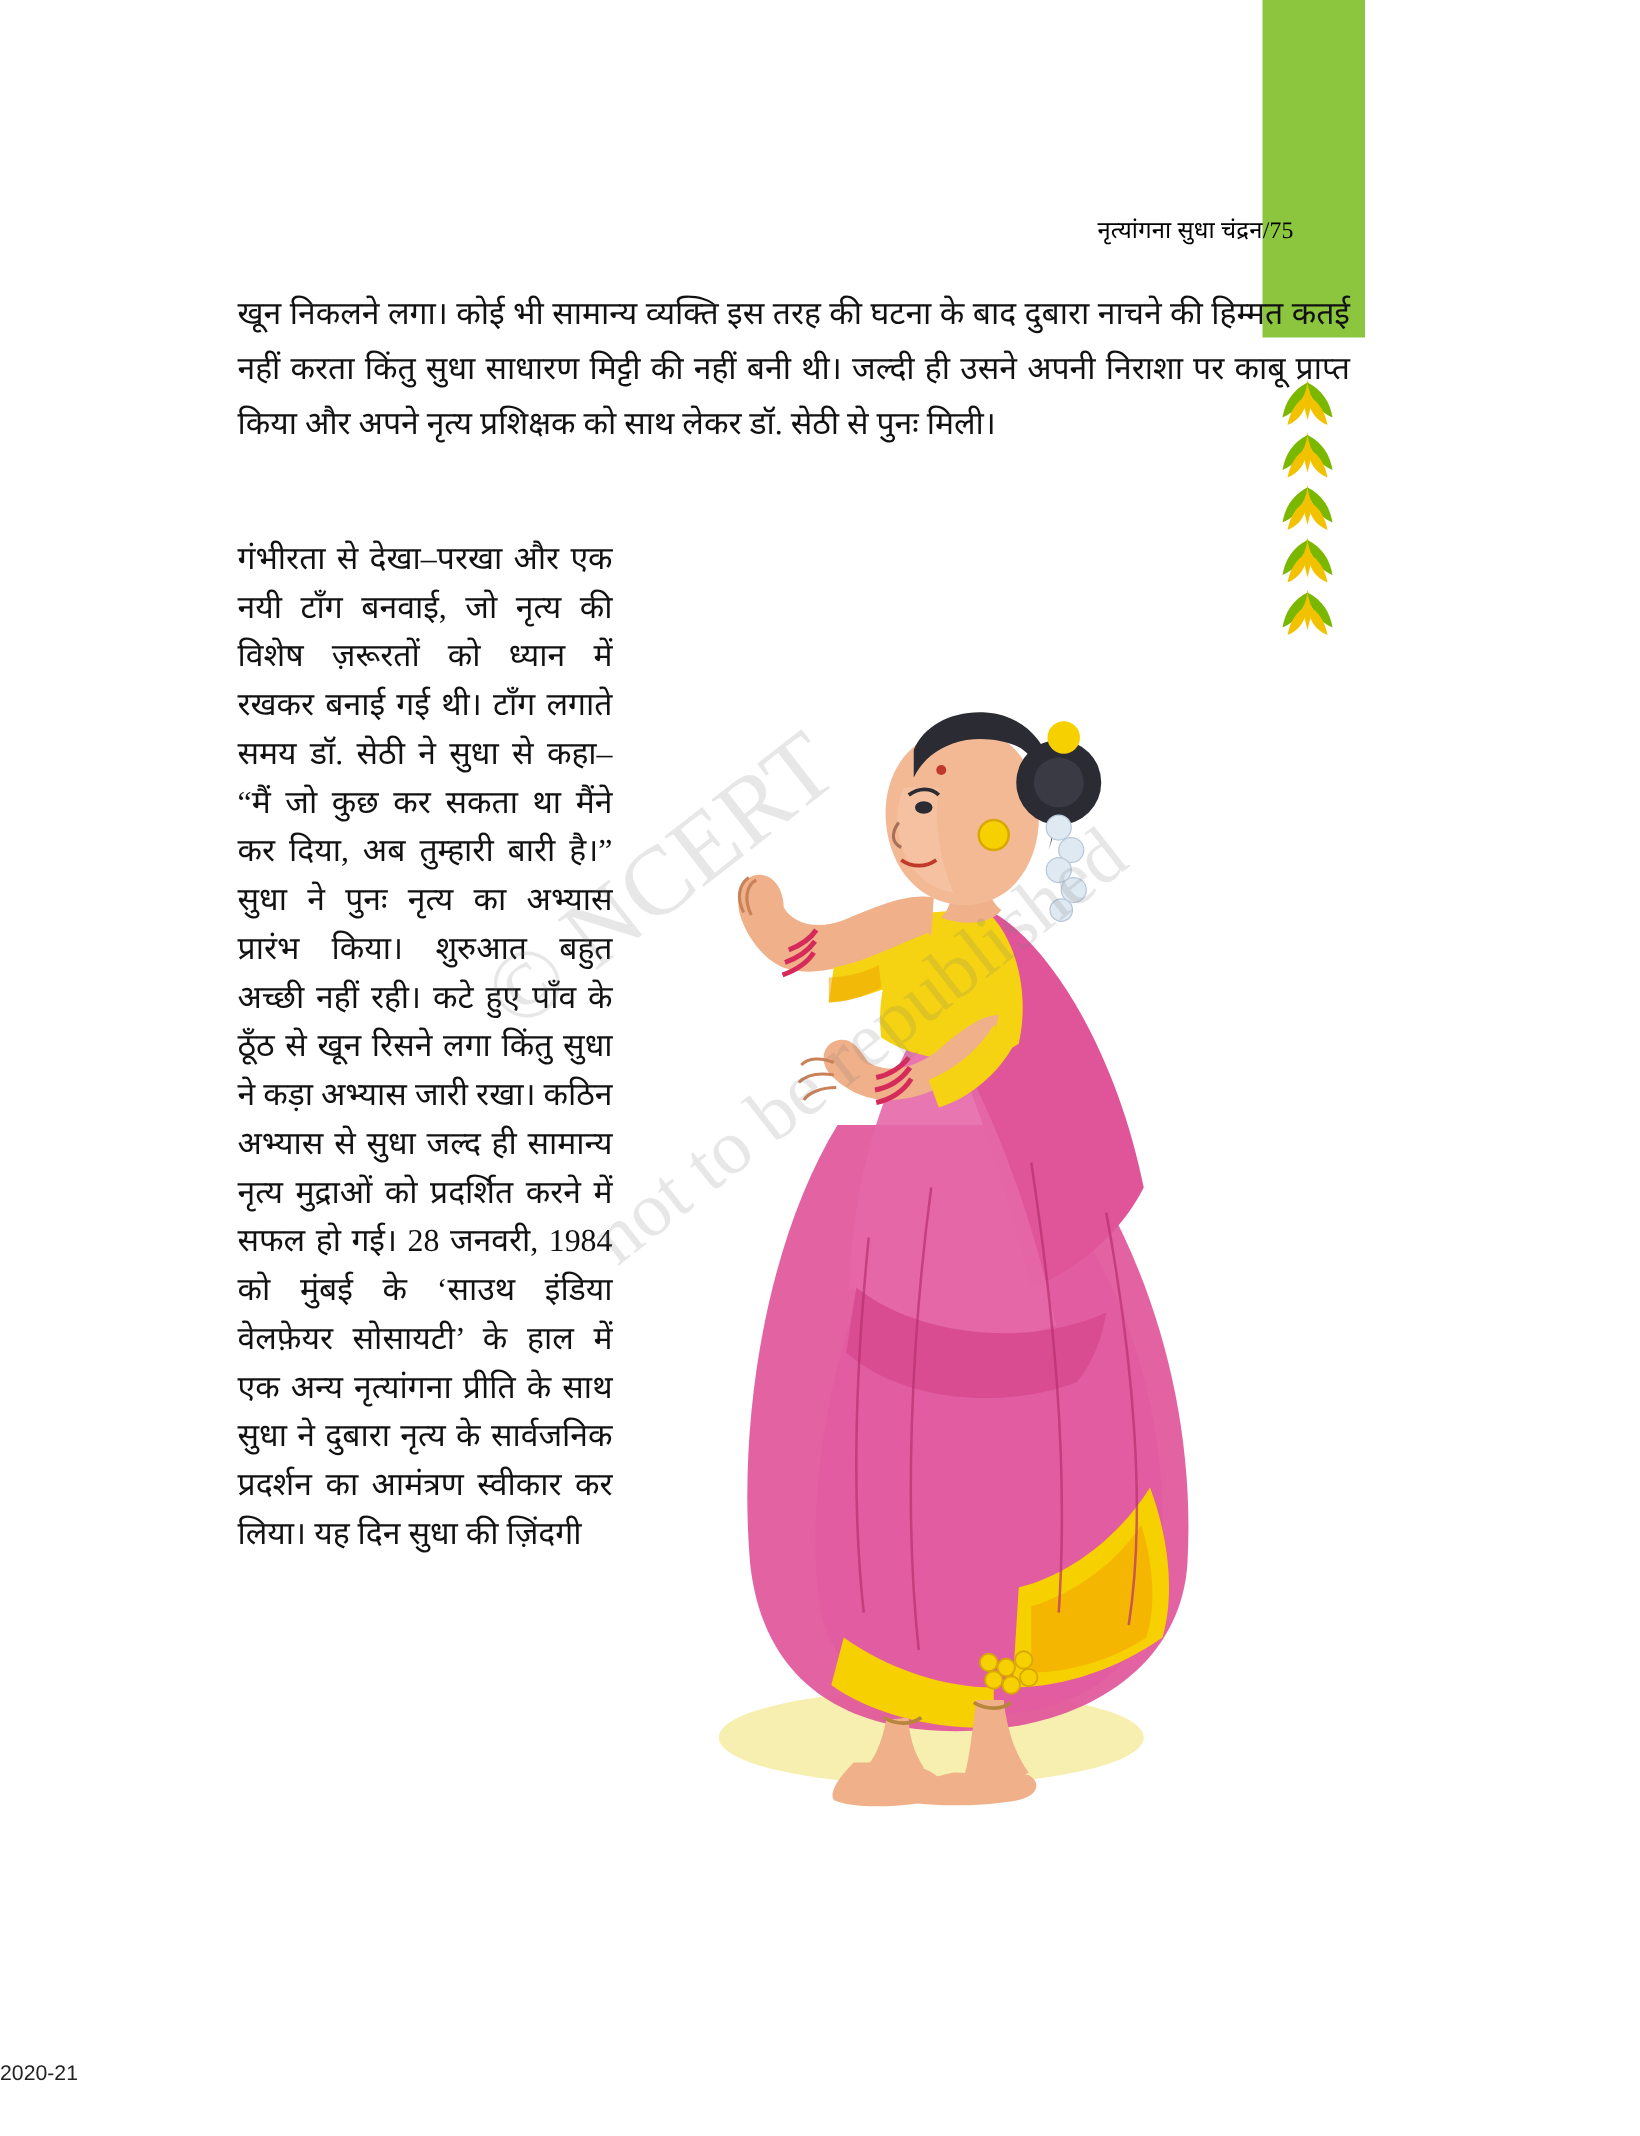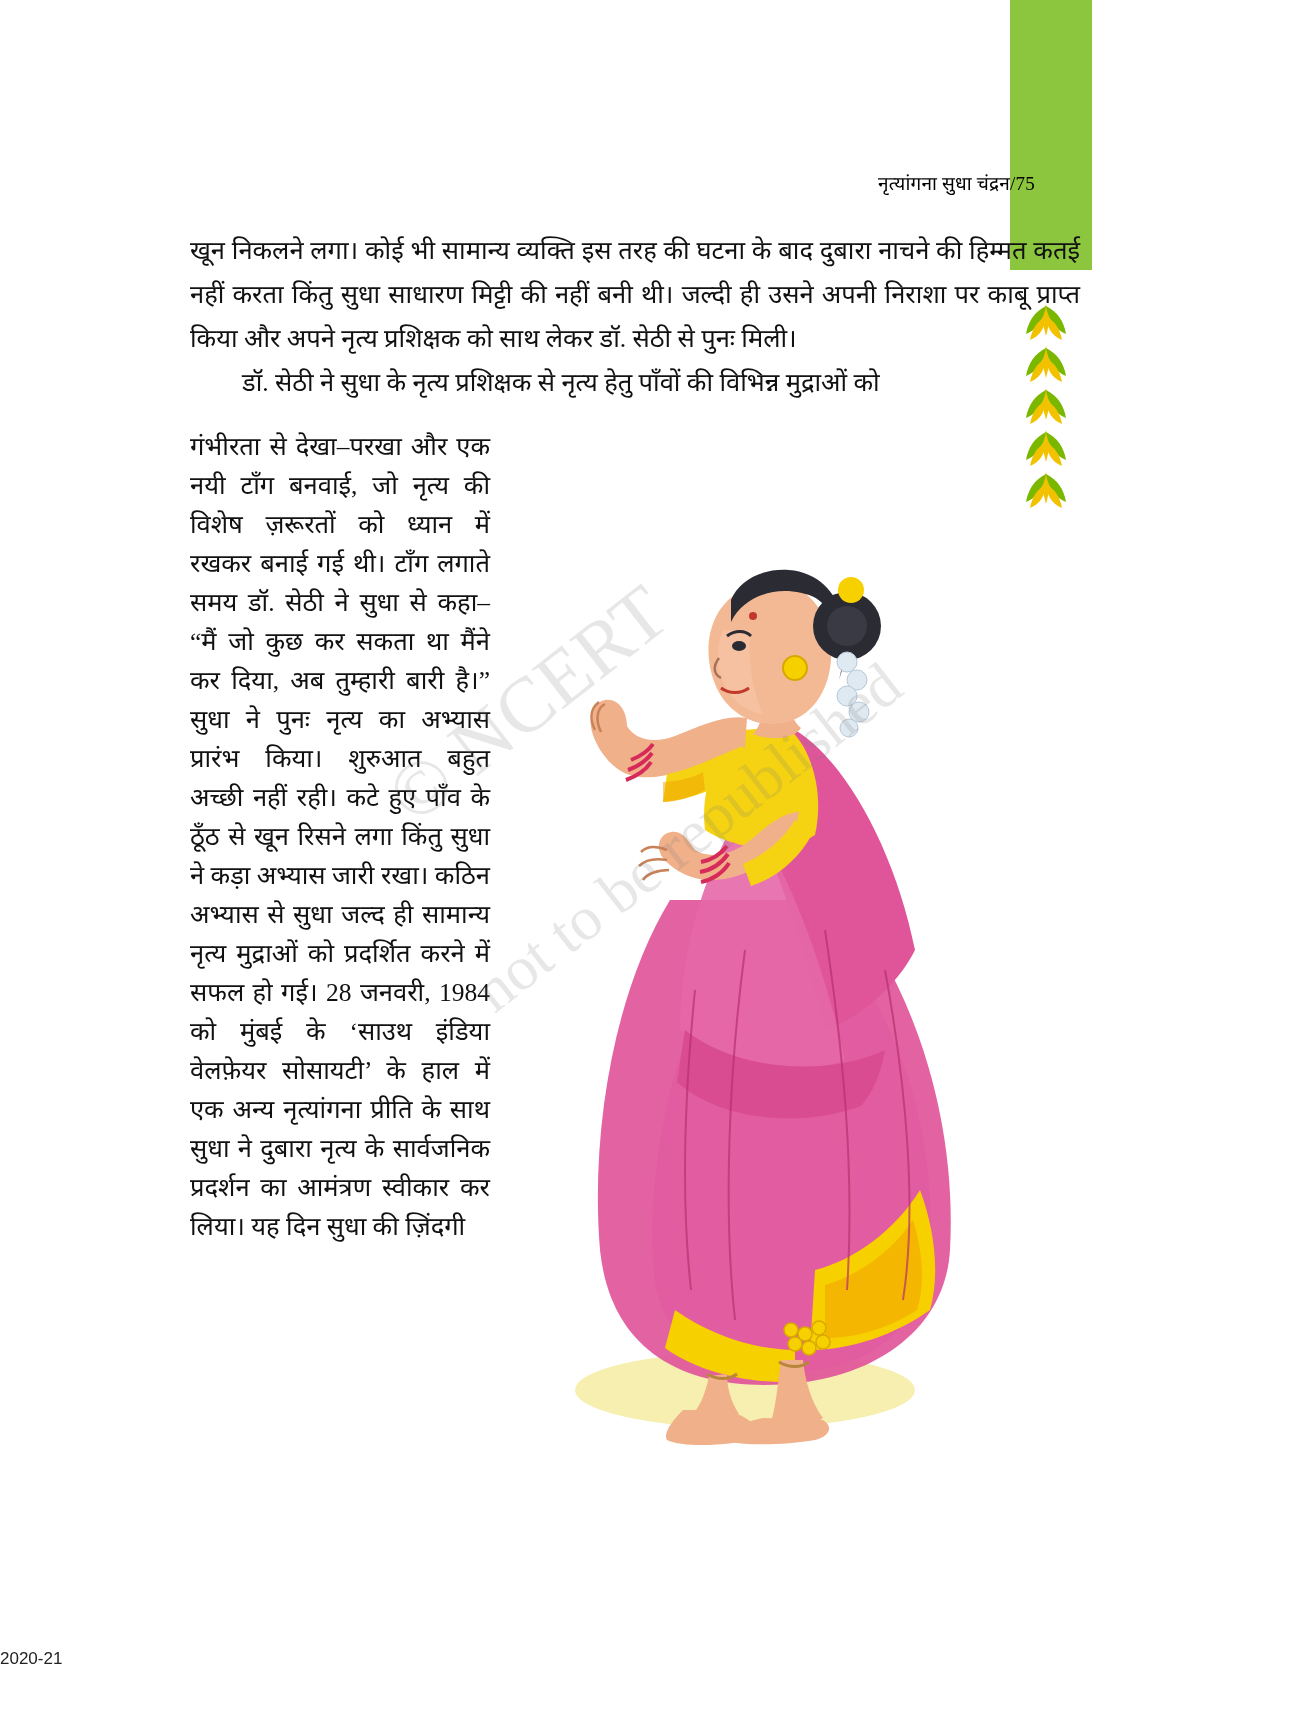--- a/index.html
+++ b/index.html
@@ -176,21 +176,20 @@
           <path d="M26 16 C36 22 40 30 42 40 C32 36 27 28 26 16 Z" fill="#f2c200"></path>
         </g>
       </g>
     </svg>
   </div>
 
   <div class="running-head">नृत्यांगना सुधा चंद्रन/75</div>
 
   <div class="body-text">
     <p>खून निकलने लगा। कोई भी सामान्य व्यक्ति इस तरह की घटना के बाद दुबारा नाचने की हिम्मत कतई नहीं करता किंतु सुधा साधारण मिट्टी की नहीं बनी थी। जल्दी ही उसने अपनी निराशा पर काबू प्राप्त किया और अपने नृत्य प्रशिक्षक को साथ लेकर डॉ. सेठी से पुनः मिली।</p>
-    <p class="indent">डॉ. सेठी ने सुधा के नृत्य प्रशिक्षक से नृत्य हेतु पाँवों की विभिन्न मुद्राओं को</p>
   </div>
 
   <div class="wrap-col">
     <p>गंभीरता से देखा–परखा और एक नयी टाँग बनवाई, जो नृत्य की विशेष ज़रूरतों को ध्यान में रखकर बनाई गई थी। टाँग लगाते समय डॉ. सेठी ने सुधा से कहा– “मैं जो कुछ कर सकता था मैंने कर दिया, अब तुम्हारी बारी है।” सुधा ने पुनः नृत्य का अभ्यास प्रारंभ किया। शुरुआत बहुत अच्छी नहीं रही। कटे हुए पाँव के ठूँठ से खून रिसने लगा किंतु सुधा ने कड़ा अभ्यास जारी रखा। कठिन अभ्यास से सुधा जल्द ही सामान्य नृत्य मुद्राओं को प्रदर्शित करने में सफल हो गई। 28 जनवरी, 1984 को मुंबई के ‘साउथ इंडिया वेलफ़ेयर सोसायटी’ के हाल में एक अन्य नृत्यांगना प्रीति के साथ सुधा ने दुबारा नृत्य के सार्वजनिक प्रदर्शन का आमंत्रण स्वीकार कर लिया। यह दिन सुधा की ज़िंदगी</p>
   </div>
 
   <div class="illus">
     <svg width="560" height="1030" viewBox="0 0 560 1030">
 
       <ellipse cx="250" cy="960" rx="170" ry="38" fill="#f7efaf"></ellipse>

